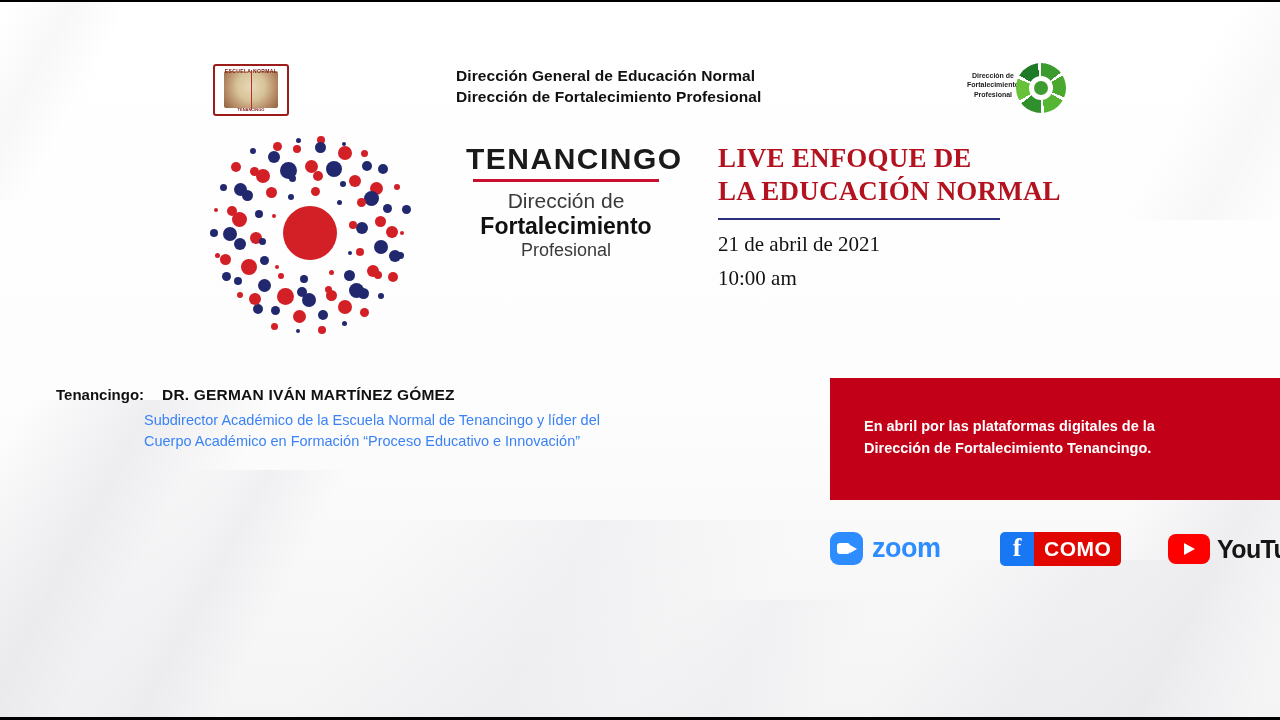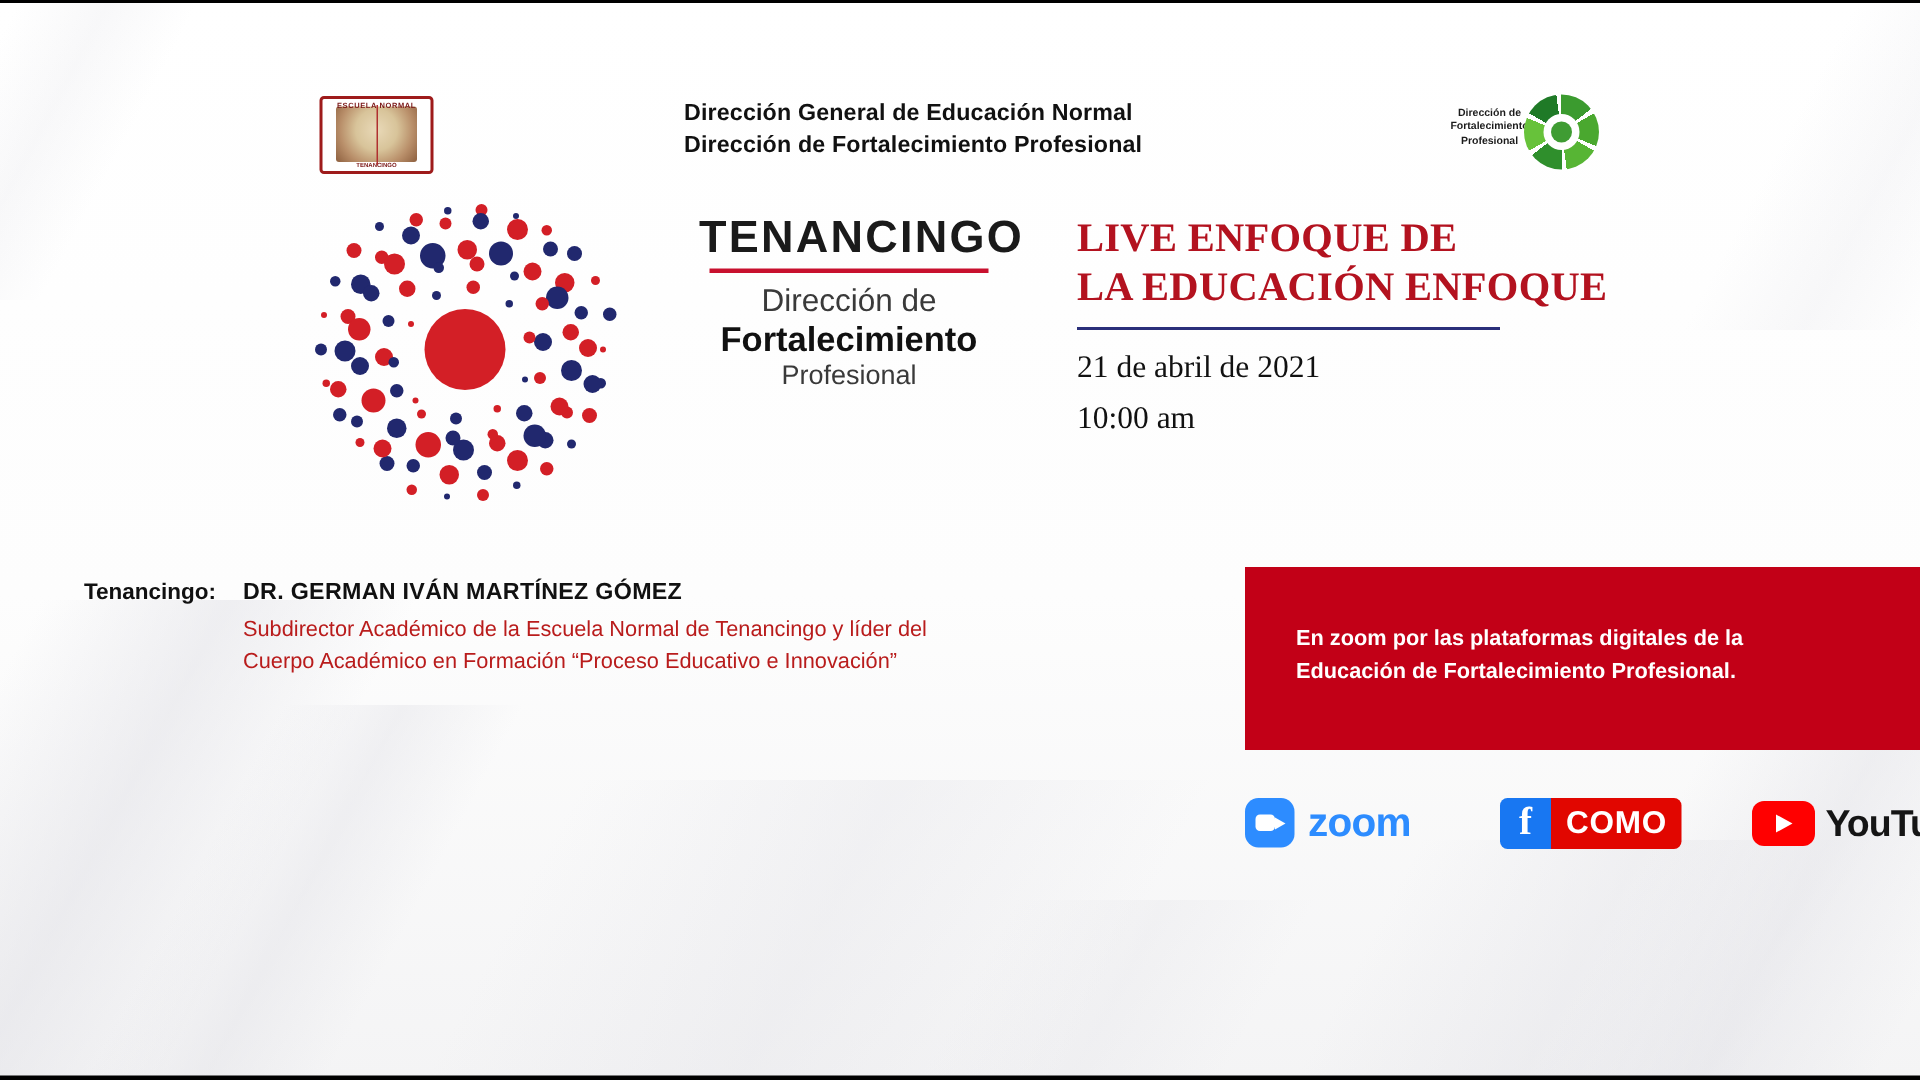--- a/index.html
+++ b/index.html
@@ -279,24 +279,24 @@
     position: absolute;
     left: 106px;
     top: 0;
     font-size: 15.5px;
     font-weight: bold;
     color: #111;
     letter-spacing: .2px;
   }
   .mod-desc {
     position: absolute;
-    left: 106px;
+    left: 88px;
     top: 24px;
     font-size: 14.5px;
-    color: #b91c1c;
+    color: #3b82f6;
     line-height: 1.45;
   }
 
   
   .red-panel {
     position: absolute;
     left: 830px;
     top: 378px;
     width: 450px;
     height: 122px;
@@ -571,40 +571,40 @@
     <div class="foros-virtuales">TENANCINGO</div>
     <div class="foros-rule"></div>
     <div class="foros-sub1">Dirección de</div>
     <div class="foros-sub2">Fortalecimiento</div>
     <div class="foros-sub3">Profesional</div>
   </div>
 
   <div class="event">
     <div class="event-title">
       <div>LIVE ENFOQUE DE</div>
-      <div>LA EDUCACIÓN ENFOQUE</div>
+      <div>LA EDUCACIÓN NORMAL</div>
     </div>
     <div class="event-rule"></div>
     <div class="event-date">21 de abril de 2021</div>
     <div class="event-time">10:00 am</div>
   </div>
 
   <div class="moderator">
     <div class="mod-label">Tenancingo:</div>
     <div class="mod-name">DR. GERMAN IVÁN MARTÍNEZ GÓMEZ</div>
     <div class="mod-desc">
       <div>Subdirector Académico de la Escuela Normal de Tenancingo y líder del</div>
       <div>Cuerpo Académico en Formación “Proceso Educativo e Innovación”</div>
     </div>
   </div>
 
   <div class="red-panel">
     <p>
-      <span>En zoom por las plataformas digitales de la</span><br>
-      <span>Educación de Fortalecimiento Profesional.</span>
+      <span>En abril por las plataformas digitales de la</span><br>
+      <span>Dirección de Fortalecimiento Tenancingo.</span>
     </p>
   </div>
 
   <div class="platforms">
 
     <div class="zoom-logo">
       <div class="zoom-badge"></div>
       <div class="zoom-word">zoom</div>
     </div>
 

